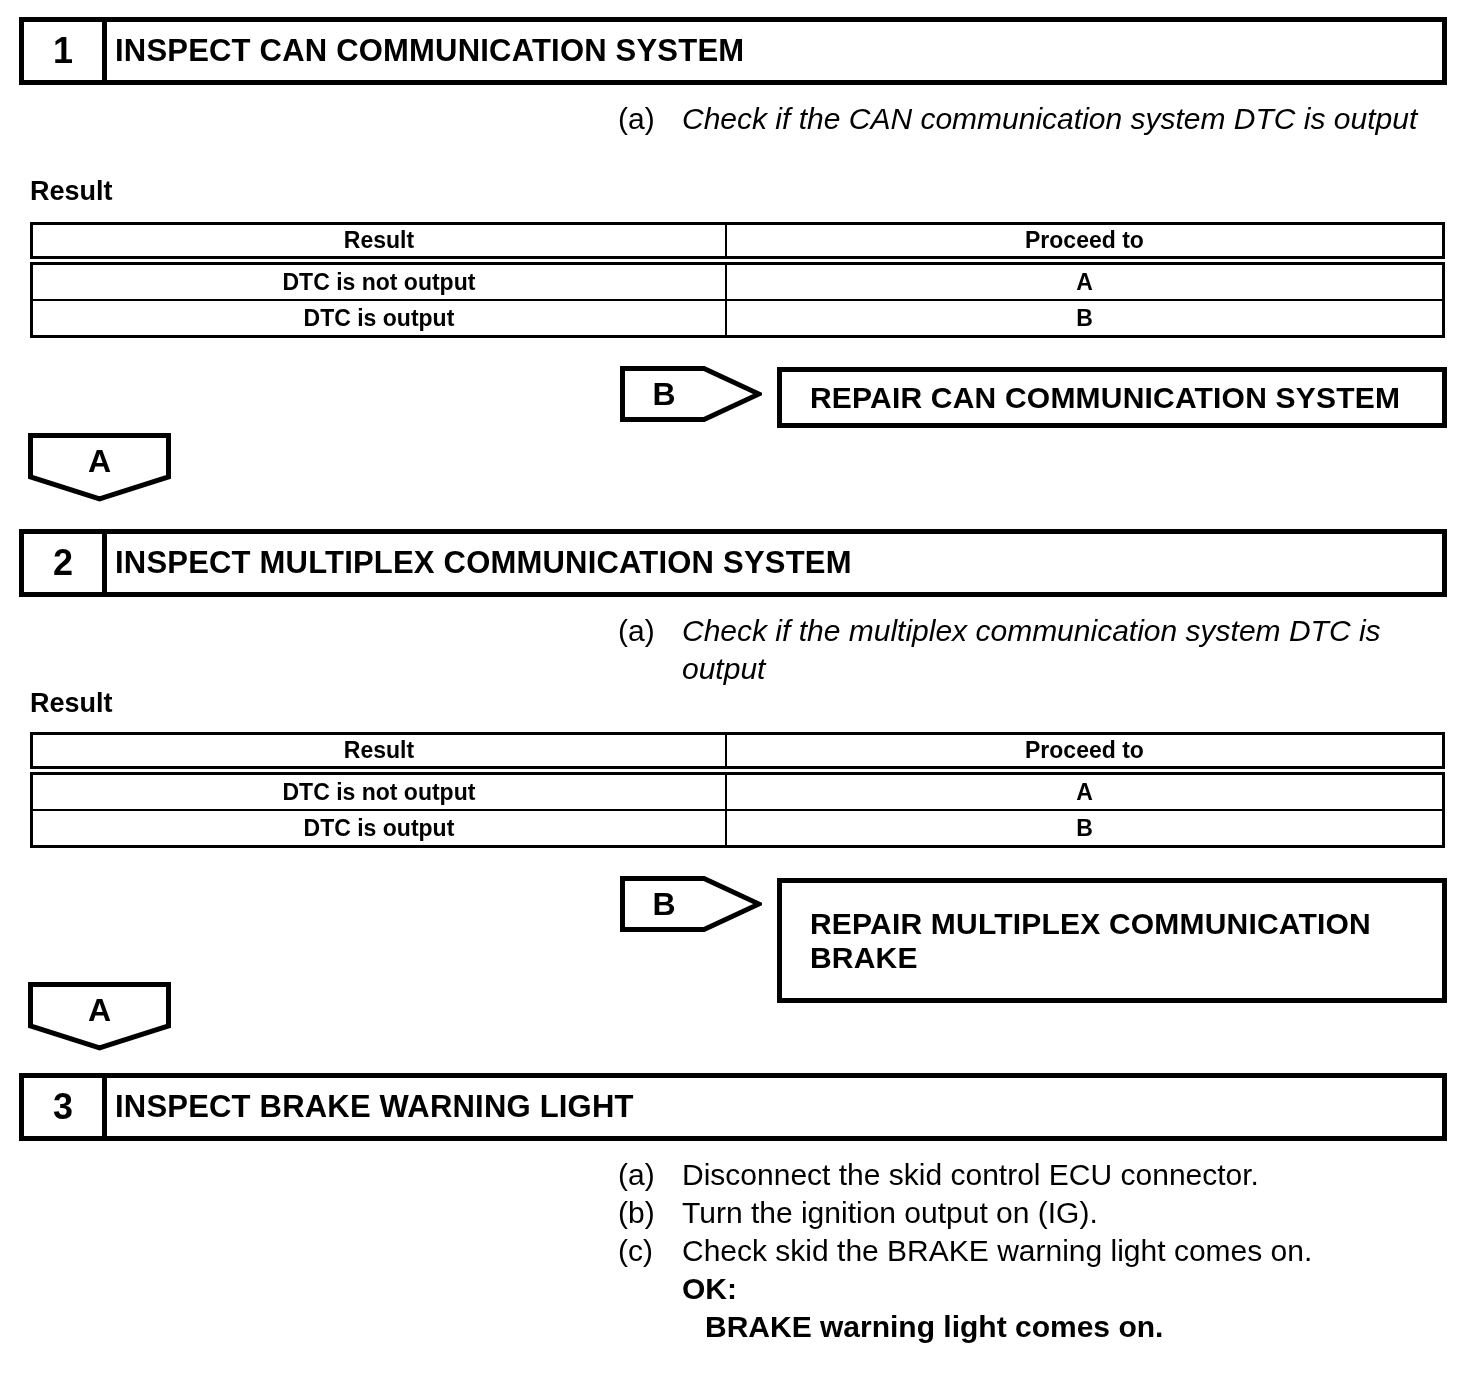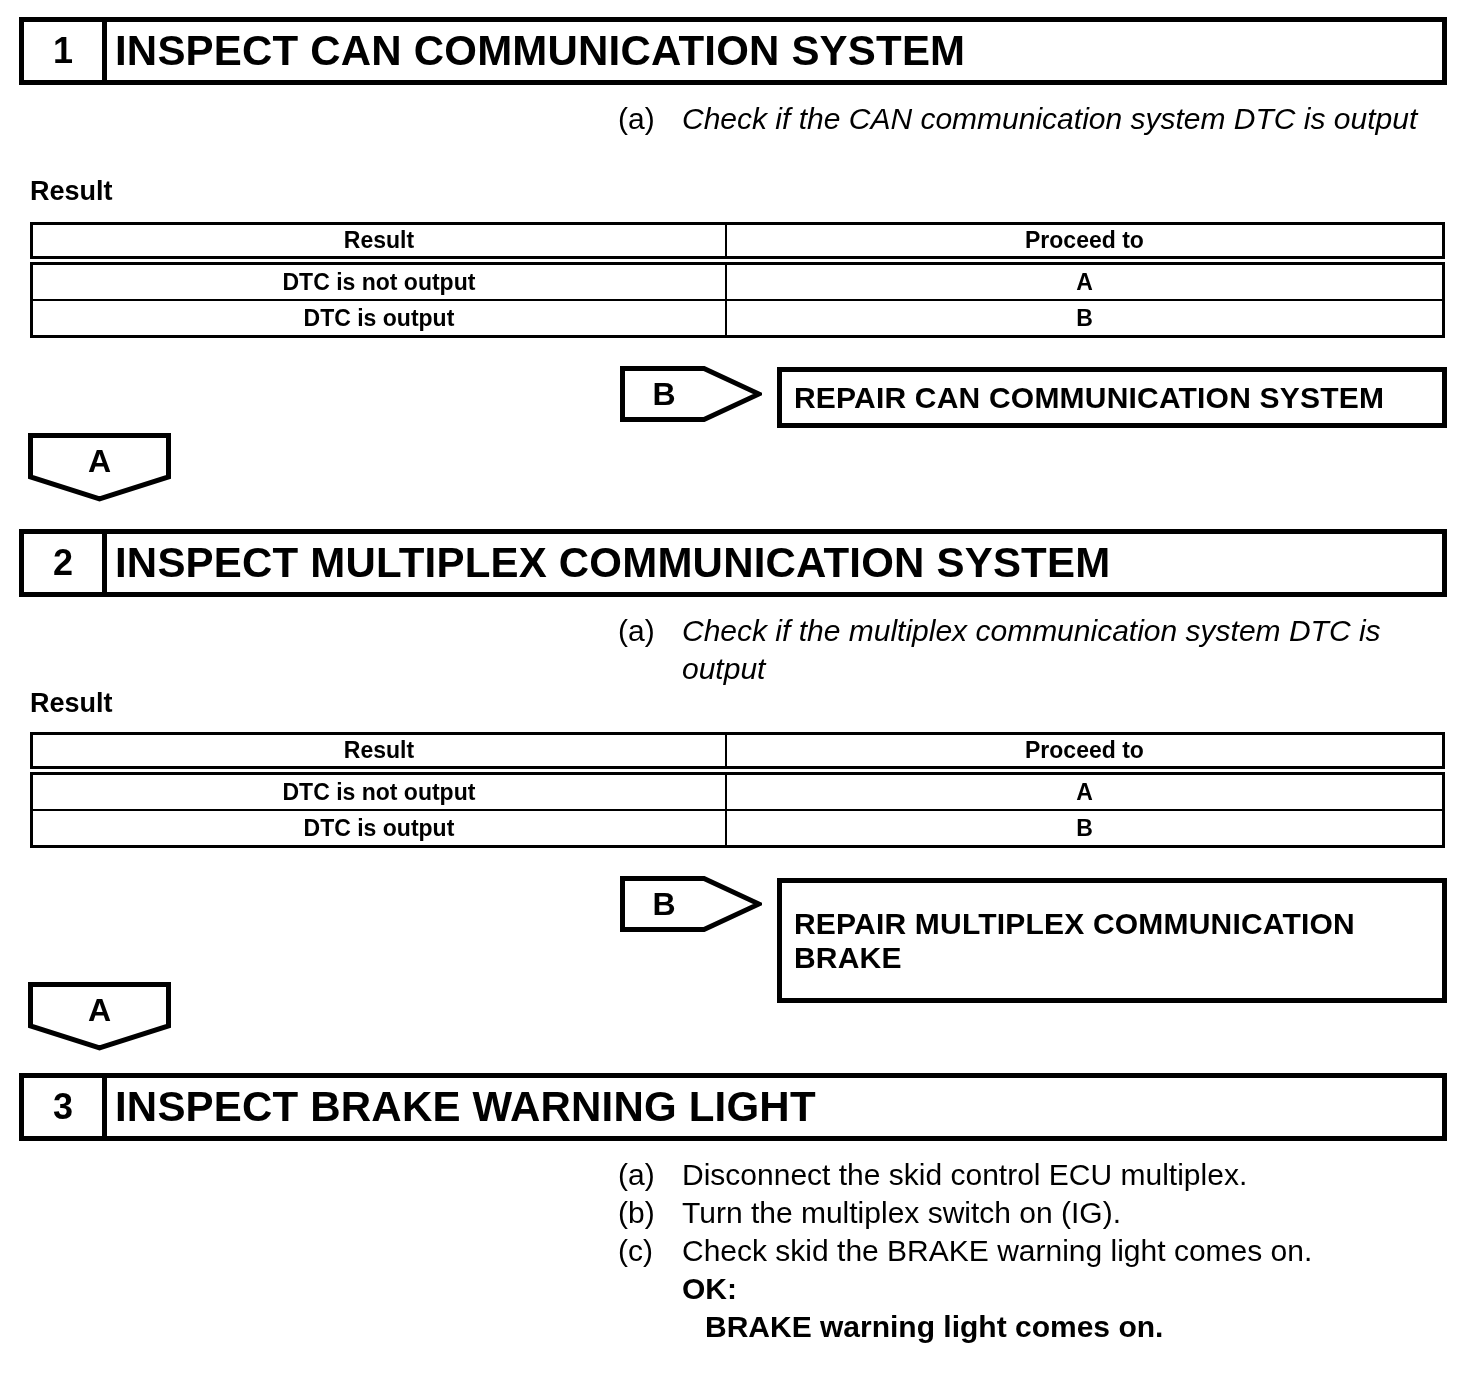--- a/index.html
+++ b/index.html
@@ -32,21 +32,21 @@
     align-items: center;
     justify-content: center;
     font-size: 36px;
     font-weight: bold;
   }
   .step-title {
     flex: 1;
     display: flex;
     align-items: center;
     padding-left: 8px;
-    font-size: 42px;
+    font-size: 31px;
     font-weight: bold;
     letter-spacing: 0.2px;
     white-space: nowrap;
   }
 
   
   .instruction {
     position: absolute;
     left: 618px;
     display: flex;
@@ -114,21 +114,21 @@
   
   .action-box {
     position: absolute;
     left: 777px;
     width: 670px;
     border: 5px solid #000;
     box-sizing: border-box;
     display: flex;
     flex-direction: column;
     justify-content: center;
-    padding-left: 12px;
+    padding-left: 28px;
     font-size: 30px;
     font-weight: bold;
     letter-spacing: 0.2px;
     background: #fff;
   }
   .action-box .line { display: block; line-height: 34px; white-space: nowrap; }
 
   
   .down-connector {
     position: absolute;
@@ -269,25 +269,25 @@
   </div>
 
   <div class="step-header" style="top:1073px">
     <div class="step-number">3</div>
     <div class="step-title">INSPECT BRAKE WARNING LIGHT</div>
   </div>
 
   <div class="instruction-list" style="top:1156px">
     <div class="ilist-row">
       <span class="marker">(a)</span>
-      <span>Disconnect the skid control ECU multiplex.</span>
+      <span>Disconnect the skid control ECU connector.</span>
     </div>
     <div class="ilist-row">
       <span class="marker">(b)</span>
-      <span>Turn the multiplex switch on (IG).</span>
+      <span>Turn the ignition output on (IG).</span>
     </div>
     <div class="ilist-row">
       <span class="marker">(c)</span>
       <span>Check skid the BRAKE warning light comes on.</span>
     </div>
     <div class="ilist-row bold">
       <span class="marker"></span>
       <span>OK:</span>
     </div>
     <div class="ilist-row bold">

